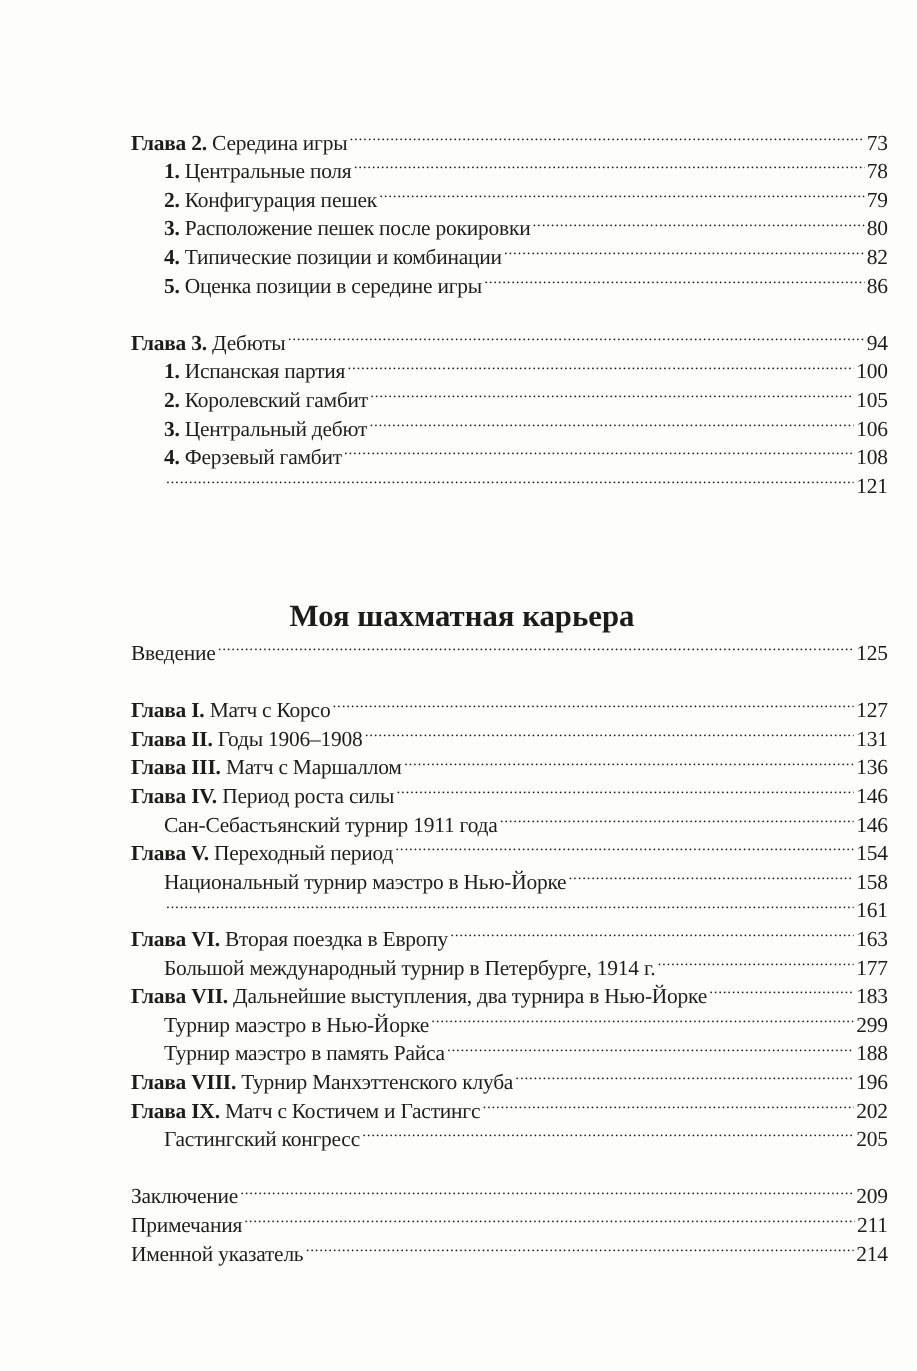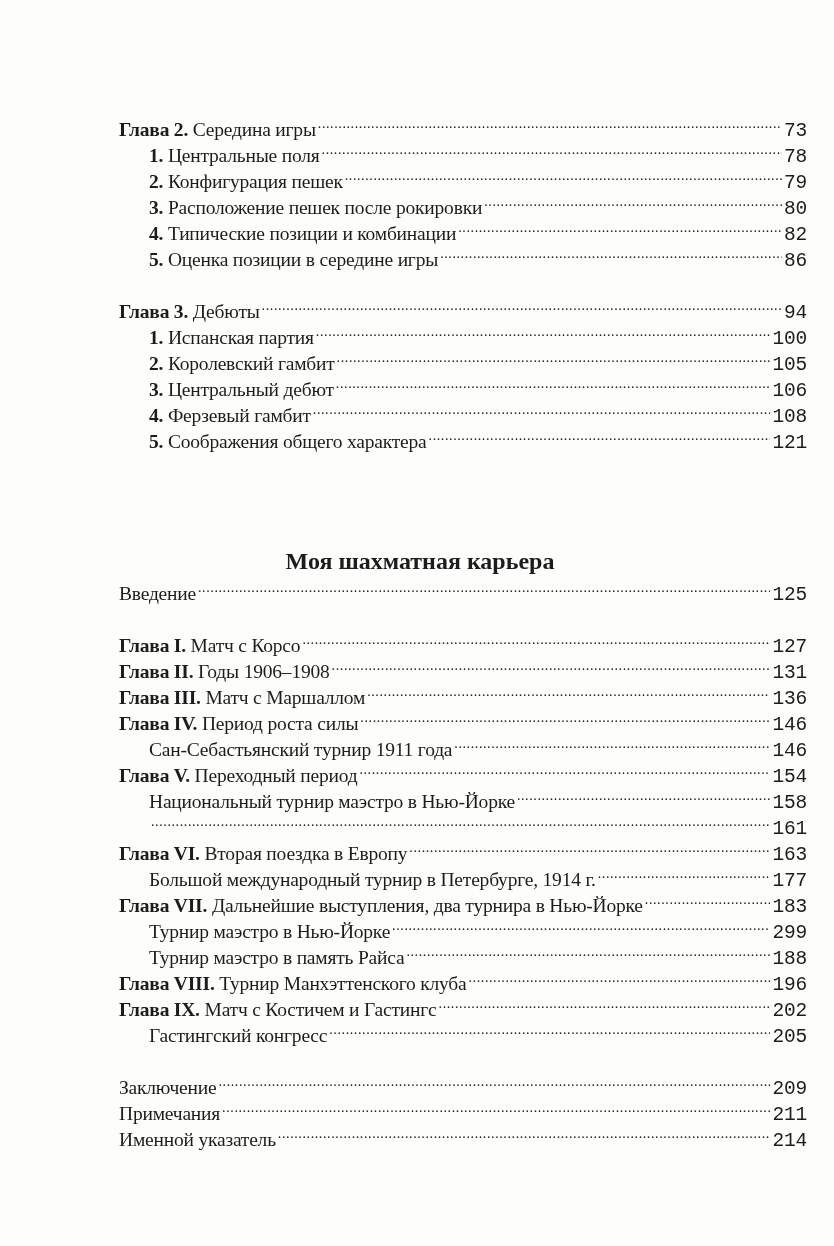--- a/index.html
+++ b/index.html
@@ -19,24 +19,24 @@
   .row .label { white-space: nowrap; }
   .row .label b { font-weight: bold; }
   .row .dots {
     flex: 1; overflow: hidden; white-space: nowrap; margin: 0 2px;
     position: relative; height: 26px;
   }
   .row .dots::before {
     content: "............................................................................................................................................................................................................................................";
     position: absolute; left: 0; bottom: 5px; letter-spacing: 0.6px; font-size: 14px; line-height: 14px;
   }
-  .row .page { white-space: nowrap; text-align: right; font-family: Liberation Mono, monospace; }
+  .row .page { white-space: nowrap; text-align: right; }
   .part-title {
     position: absolute; left: 0; width: 688px; text-align: center; top: 548px;
-    font-size: 24px; font-weight: bold; line-height: 26px;
+    font-size: 28px; font-weight: bold; line-height: 26px;
   }
 </style>
 </head>
 <body>
 
 <div class="toc">
 
   <div class="row" style="top:110px">
     <span class="label"><b>Глава 2.</b><span> Середина игры</span></span>
     <span class="dots"></span>
@@ -87,21 +87,20 @@
     <span class="label"><b>3.</b><span> Центральный дебют</span></span>
     <span class="dots"></span>
     <span class="page">106</span>
   </div>
   <div class="row sub" style="top:396px">
     <span class="label"><b>4.</b><span> Ферзевый гамбит</span></span>
     <span class="dots"></span>
     <span class="page">108</span>
   </div>
   <div class="row sub" style="top:422px">
-    <span class="label"><b>5.</b><span> Соображения общего характера</span></span>
     <span class="dots"></span>
     <span class="page">121</span>
   </div>
 
   <div class="part-title">Моя шахматная карьера</div>
   <div class="row" style="top:574px">
     <span class="label">Введение</span>
     <span class="dots"></span>
     <span class="page">125</span>
   </div>

